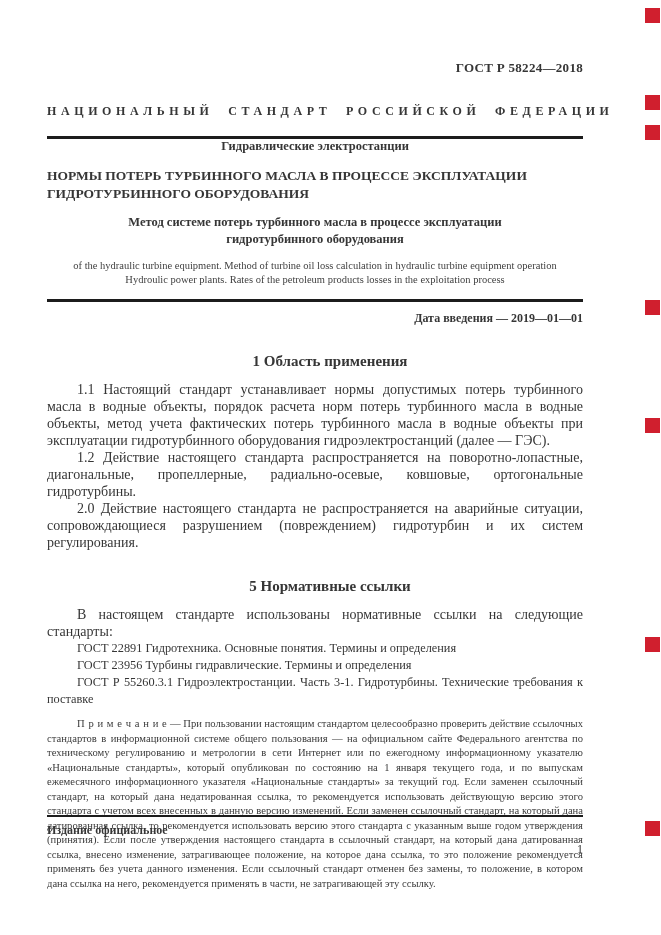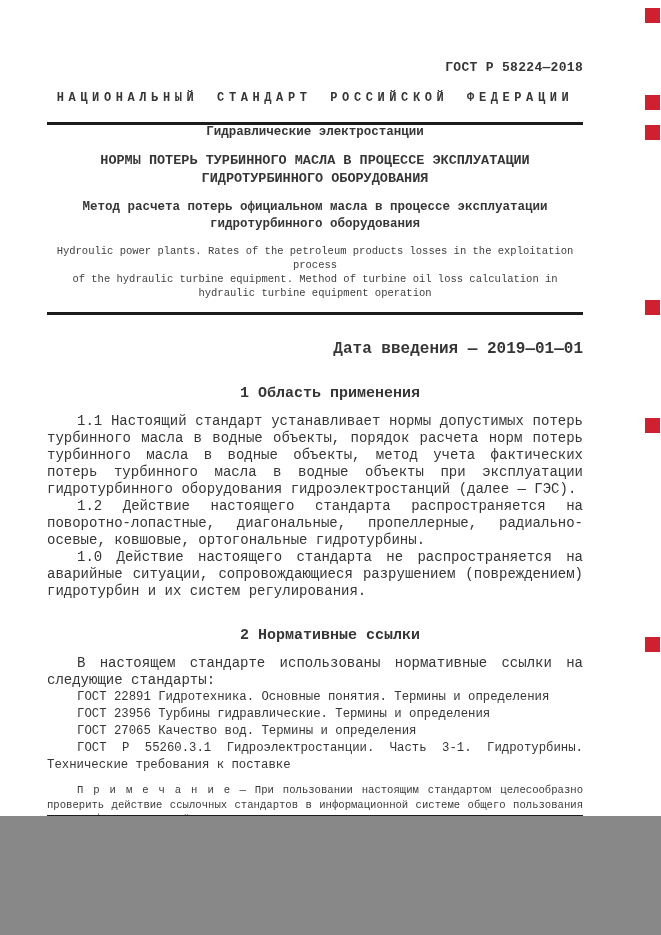--- a/index.html
+++ b/index.html
@@ -1,79 +1,78 @@
 <!DOCTYPE html>
 <html lang="ru"><head>
 <meta charset="utf-8">
 <style>
   html,body{margin:0;padding:0;background:#888;}
   .page{
     position:relative;
-    width:661px;height:816px;
+    width:661px;height:935px;
     margin:0 auto;
     background:#ffffff;
-    font-family:Liberation Mono, monospace;
+    font-family:Liberation Serif, serif;
     color:#363636;
     overflow:hidden;
     box-sizing:border-box;
   }
   .content{
     position:absolute;
     left:47px;top:0;
     width:536px;
   }
   .doc-number{
     margin-top:60px;
     text-align:right;
     font-size:13px;
     font-weight:bold;
     letter-spacing:.3px;
   }
   .federation{
-    margin-top:16px;
+    margin-top:28px;
     text-align:center;
     font-size:12px;
     font-weight:bold;
     letter-spacing:4.6px;
     word-spacing:7px;
     white-space:nowrap;
   }
   .rule{height:3px;background:#1c1c1c;border:0;margin:0;}
   .rule-top{margin-top:17px;}
   .rule-mid{margin-top:12px;}
   .category{
     text-align:center;
     font-size:12.5px;
     font-weight:bold;
   }
   .doc-title{
     margin-top:13px;
-    text-align:center;
     font-size:13.5px;
     font-weight:bold;
     line-height:18px;
   }
   .doc-subtitle{
     margin-top:11px;
     text-align:center;
     font-size:12.5px;
     font-weight:bold;
     line-height:17px;
   }
   .doc-title-en{
     margin-top:11px;
     text-align:center;
     font-size:10.5px;
     line-height:14px;
     color:#3f3f3f;
   }
   .effective-date{
-    margin-top:25px;
+    margin-top:9px;
     text-align:right;
-    font-size:16px;
+    font-size:12px;
     font-weight:bold;
   }
   .section-heading{
     margin:0;
     margin-top:27px;
     padding-left:30px;
     font-size:15px;
     font-weight:bold;
     text-align:center;
   }
@@ -143,45 +142,44 @@
     <div class="rule rule-top"></div>
 
     <div class="category">Гидравлические электростанции</div>
 
     <div class="doc-title">
       <div>НОРМЫ ПОТЕРЬ ТУРБИННОГО МАСЛА В ПРОЦЕССЕ ЭКСПЛУАТАЦИИ</div>
       <div>ГИДРОТУРБИННОГО ОБОРУДОВАНИЯ</div>
     </div>
 
     <div class="doc-subtitle">
-      <div>Метод расчета потерь официальном масла в процессе эксплуатации</div>
+      <div>Метод системе потерь турбинного масла в процессе эксплуатации</div>
       <div>гидротурбинного оборудования</div>
     </div>
 
     <div class="doc-title-en">
+      <div>of the hydraulic turbine equipment. Method of turbine oil loss calculation in hydraulic turbine equipment operation</div>
       <div>Hydroulic power plants. Rates of the petroleum products losses in the exploitation process</div>
-      <div>of the hydraulic turbine equipment. Method of turbine oil loss calculation in hydraulic turbine equipment operation</div>
     </div>
 
     <div class="rule rule-mid"></div>
 
     <div class="effective-date">Дата введения — 2019—01—01</div>
 
     <h2 class="section-heading">1 Область применения</h2>
 
     <p class="body-par first-par">1.1 Настоящий стандарт устанавливает нормы допустимых потерь турбинного масла в водные объекты, порядок расчета норм потерь турбинного масла в водные объекты, метод учета фактических потерь турбинного масла в водные объекты при эксплуатации гидротурбинного оборудования гидроэлектростанций (далее — ГЭС).</p>
     <p class="body-par">1.2 Действие настоящего стандарта распространяется на поворотно-лопастные, диагональные, пропеллерные, радиально-осевые, ковшовые, ортогональные гидротурбины.</p>
-    <p class="body-par">1.0 Действие настоящего стандарта не распространяется на аварийные ситуации, сопровождающиеся разрушением (повреждением) гидротурбин и их систем регулирования.</p>
+    <p class="body-par">2.0 Действие настоящего стандарта не распространяется на аварийные ситуации, сопровождающиеся разрушением (повреждением) гидротурбин и их систем регулирования.</p>
 
-    <h2 class="section-heading">2 Нормативные ссылки</h2>
+    <h2 class="section-heading">5 Нормативные ссылки</h2>
 
     <p class="body-par first-par">В настоящем стандарте использованы нормативные ссылки на следующие стандарты:</p>
     <p class="ref-par">ГОСТ 22891 Гидротехника. Основные понятия. Термины и определения</p>
     <p class="ref-par">ГОСТ 23956 Турбины гидравлические. Термины и определения</p>
-    <p class="ref-par">ГОСТ 27065 Качество вод. Термины и определения</p>
     <p class="ref-par">ГОСТ Р 55260.3.1 Гидроэлектростанции. Часть 3-1. Гидротурбины. Технические требования к поставке</p>
 
     <p class="note-par">
       <span class="note-label">П р и м е ч а н и е</span>
       <span>— При пользовании настоящим стандартом целесообразно проверить действие ссылочных стандартов в информационной системе общего пользования — на официальном сайте Федерального агентства по техническому регулированию и метрологии в сети Интернет или по ежегодному информационному указателю «Национальные стандарты», который опубликован по состоянию на 1 января текущего года, и по выпускам ежемесячного информационного указателя «Национальные стандарты» за текущий год. Если заменен ссылочный стандарт, на который дана недатированная ссылка, то рекомендуется использовать действующую версию этого стандарта с учетом всех внесенных в данную версию изменений. Если заменен ссылочный стандарт, на который дана датированная ссылка, то рекомендуется использовать версию этого стандарта с указанным выше годом утверждения (принятия). Если после утверждения настоящего стандарта в ссылочный стандарт, на который дана датированная ссылка, внесено изменение, затрагивающее положение, на которое дана ссылка, то это положение рекомендуется применять без учета данного изменения. Если ссылочный стандарт отменен без замены, то положение, в котором дана ссылка на него, рекомендуется применять в части, не затрагивающей эту ссылку.</span>
     </p>
 
   </div>
 
   <div class="footer-rule"></div>

